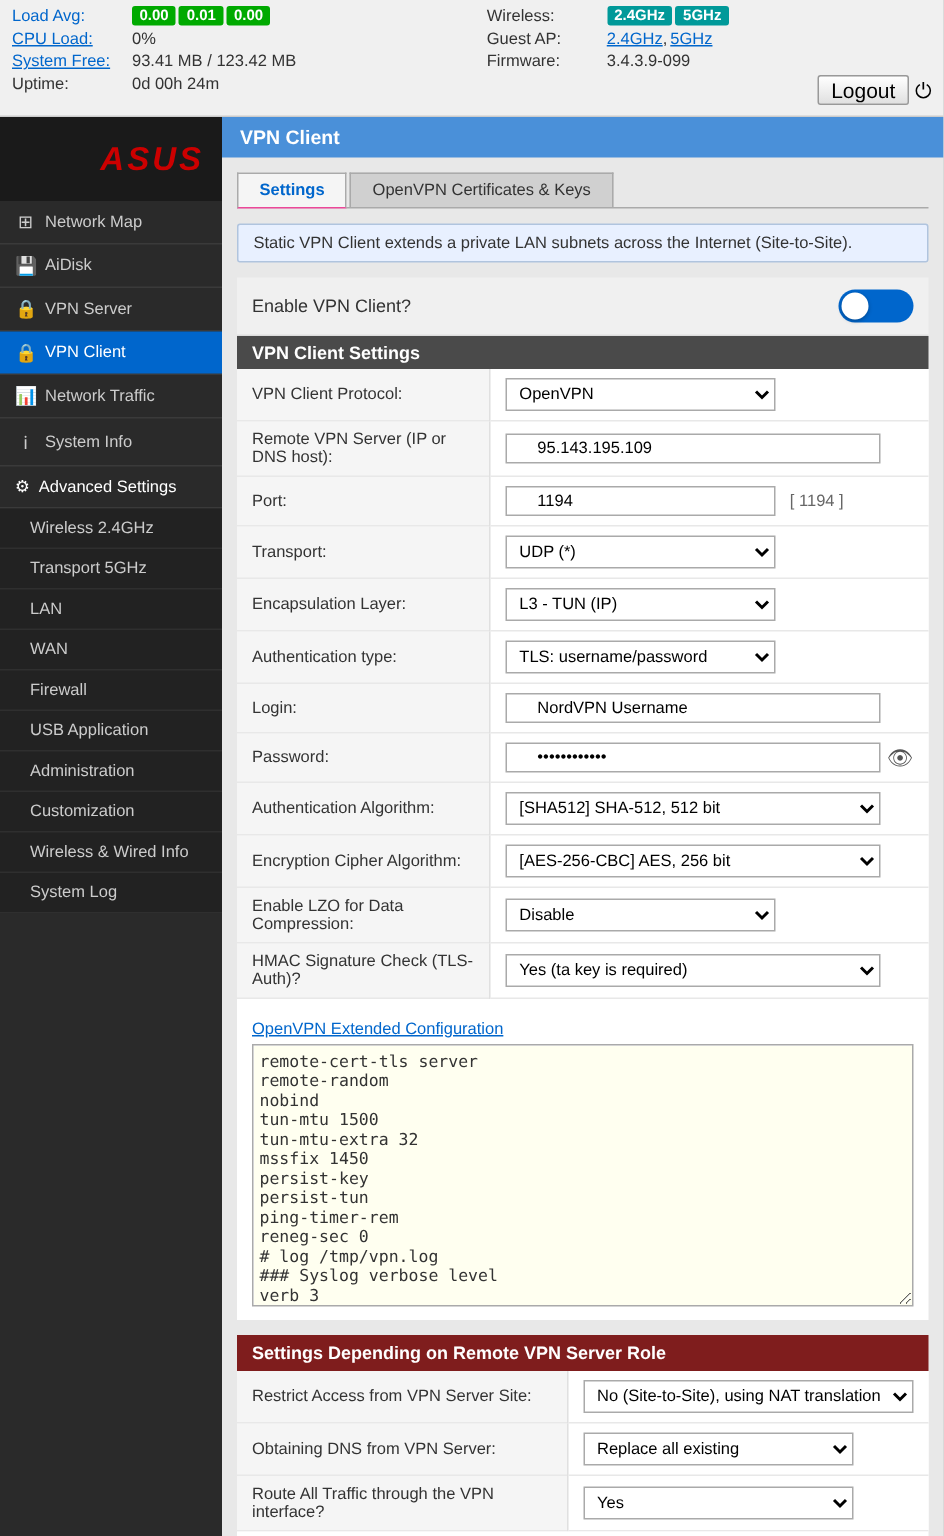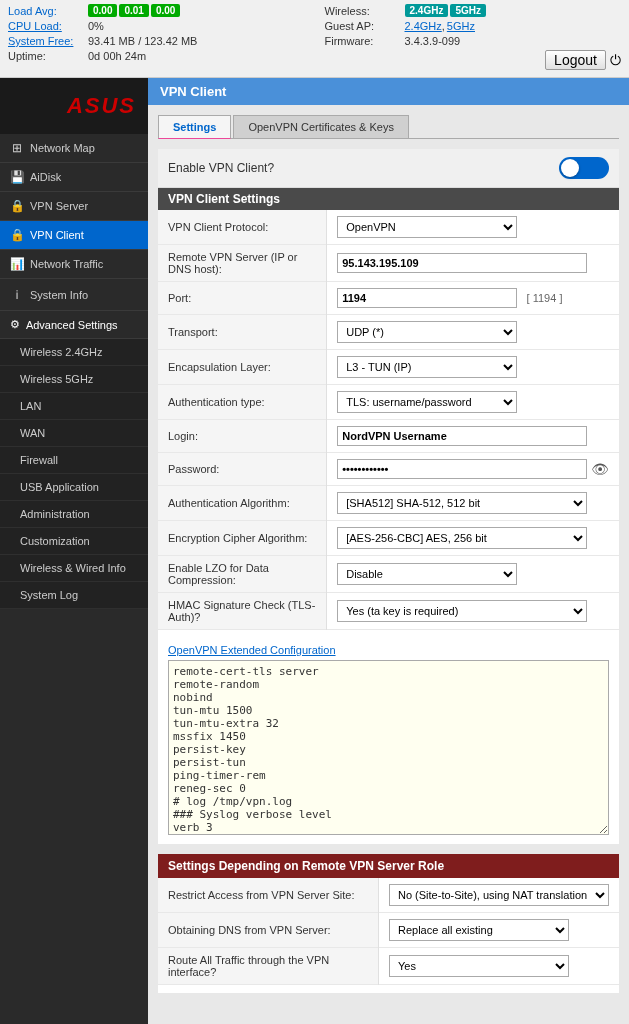--- a/index.html
+++ b/index.html
@@ -51,21 +51,21 @@
     .form-table td { padding: 6px 10px; vertical-align: middle; }
     .form-table td:first-child { width: 250px; color: #333; font-size: 11px; background: #f5f5f5; border-right: 1px solid #e0e0e0; }
     .form-table td:last-child { background: white; }
 
     
     .toggle-container { display: flex; align-items: center; }
     .toggle-track { width: 50px; height: 22px; background: #0066cc; border-radius: 11px; display: flex; align-items: center; }
     .toggle-thumb { width: 18px; height: 18px; background: white; border-radius: 9px; margin-left: 2px; box-shadow: 0 1px 3px rgba(0,0,0,0.3); }
 
     
-    .form-input { width: 180px; padding: 3px 4px; border: 1px solid #aaa; font-size: 11px; background: white; font-weight: bold; }
+    .form-input { width: 180px; padding: 3px 20px; border: 1px solid #aaa; font-size: 11px; background: white; }
     .form-input-wide { width: 250px; }
     .form-select { width: 180px; padding: 3px 4px; border: 1px solid #aaa; font-size: 11px; background: white; }
     .form-select-wide { width: 250px; }
     .port-hint { color: #666; font-size: 11px; margin-left: 6px; }
     .password-container { display: flex; align-items: center; gap: 4px; }
     .eye-icon { cursor: pointer; color: #555; font-size: 14px; }
 
     
     .openvpn-link { color: #0066cc; font-size: 11px; cursor: pointer; margin: 8px 0 4px 0; display: block; text-decoration: underline; }
     .openvpn-textarea { width: 100%; height: 175px; font-family: monospace; font-size: 11px; background: #fffff0; border: 1px solid #aaa; padding: 4px; resize: vertical; color: #333; }
@@ -157,21 +157,21 @@
 
     <div class="sidebar-parent active-parent">
       <span class="icon">⚙</span>
       <span>Advanced Settings</span>
     </div>
     <div class="sidebar-sub">
       <div class="sidebar-item">
         <span>Wireless 2.4GHz</span>
       </div>
       <div class="sidebar-item">
-        <span>Wireless 5GHz</span>
+        <span>Transport 5GHz</span>
       </div>
       <div class="sidebar-item">
         <span>LAN</span>
       </div>
       <div class="sidebar-item">
         <span>WAN</span>
       </div>
       <div class="sidebar-item">
         <span>Firewall</span>
       </div>
@@ -195,20 +195,21 @@
 
   <div class="content">
     <div class="content-header">VPN Client</div>
     <div class="content-inner">
 
       <div class="tabs">
         <div class="tab active">Settings</div>
         <div class="tab">OpenVPN Certificates &amp; Keys</div>
       </div>
 
+      <div class="info-banner">Static VPN Client extends a private LAN subnets across the Internet (Site-to-Site).</div>
 
       <div class="enable-row">
         <span class="enable-label">Enable VPN Client?</span>
         <div class="toggle-container">
           <div class="toggle-track">
             <div class="toggle-thumb"></div>
           </div>
         </div>
       </div>
 

